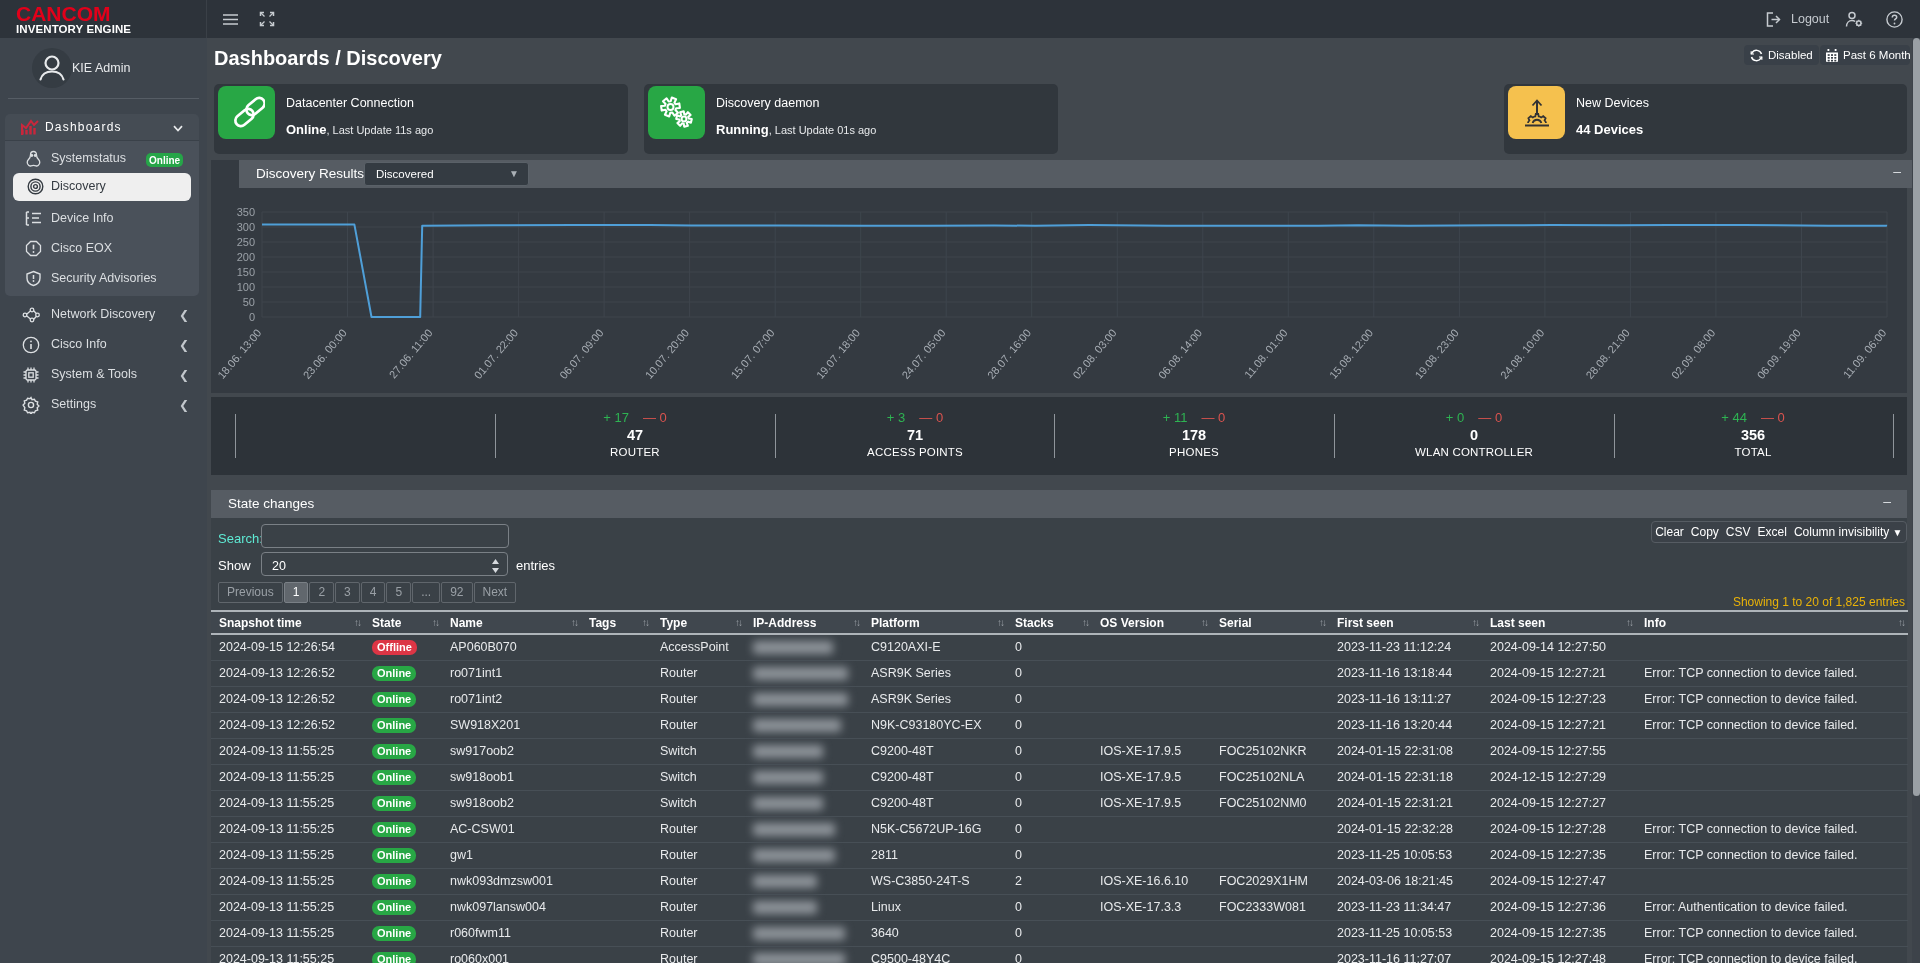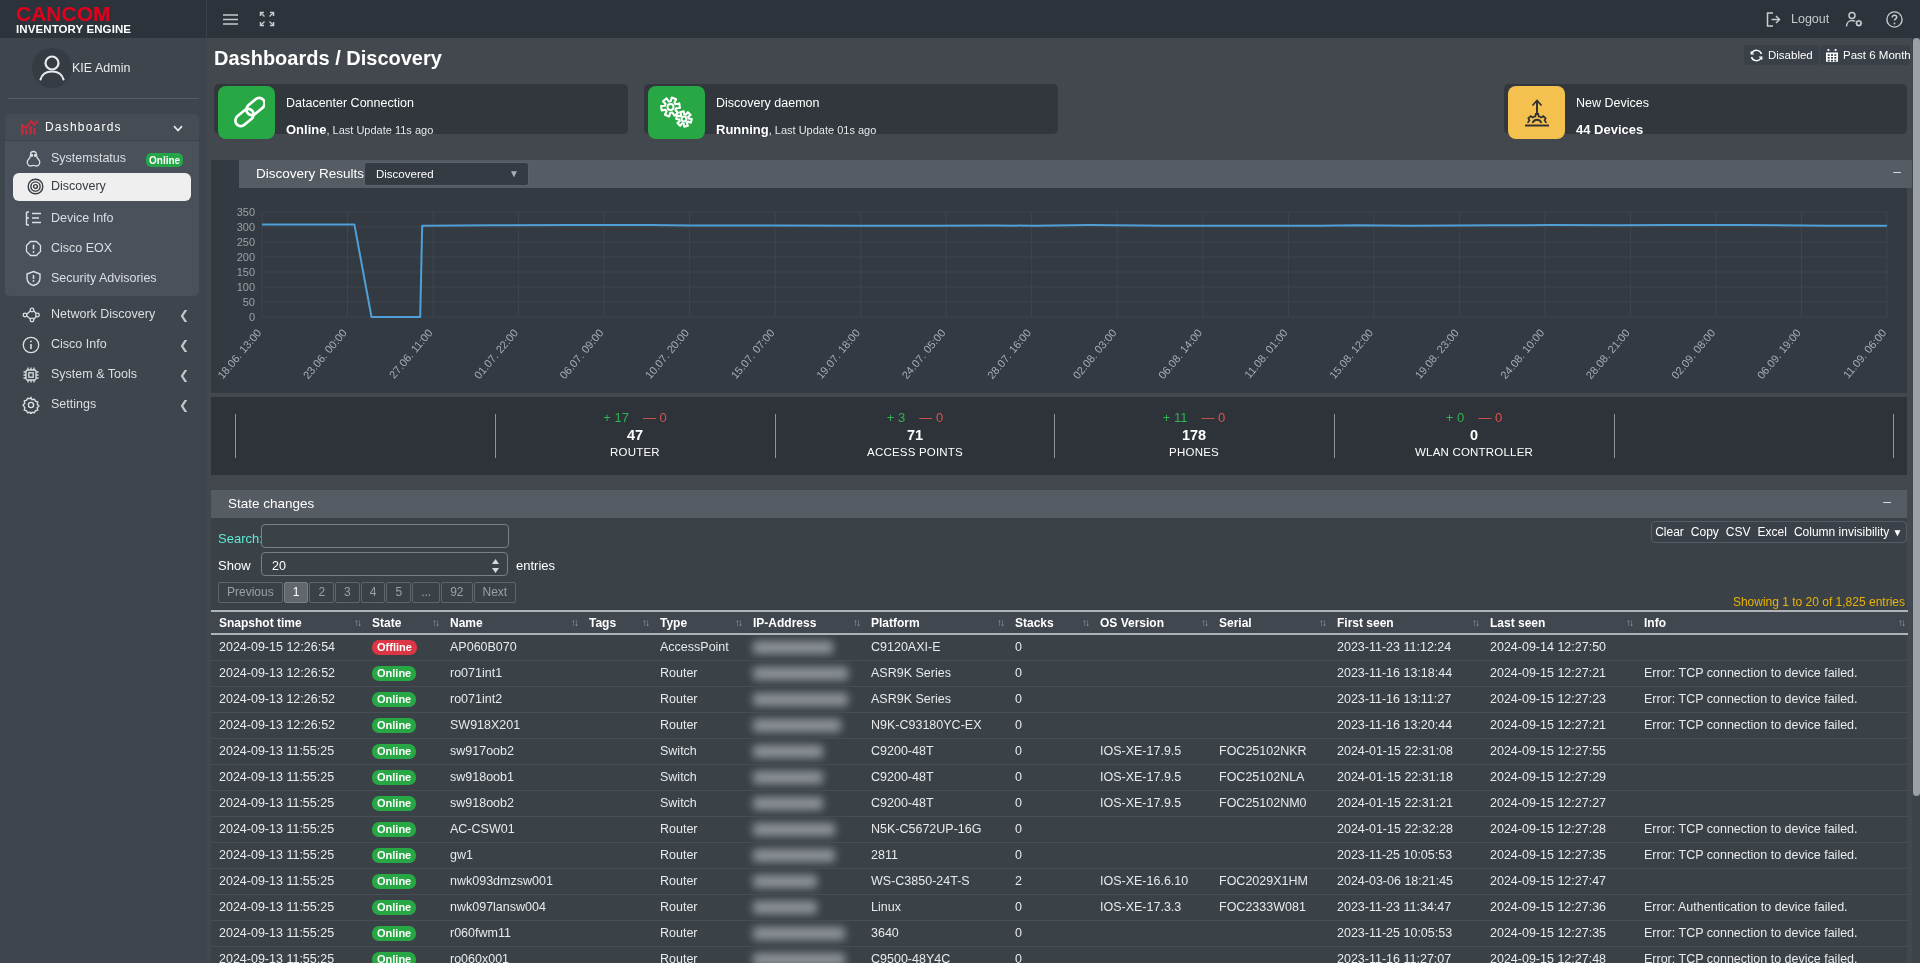--- a/index.html
+++ b/index.html
@@ -28,21 +28,21 @@
 .sub-item .icon { position:absolute; left:20px; top:6px; width:17px; height:17px; }
 #sel { position:absolute; left:8px; top:32px; width:178px; height:28px; background:#efefef; border-radius:6px; color:#343a41; }
 .badge-online { position:absolute; left:141px; top:9px; background:#26a548; color:#fff; font-size:10px; font-weight:bold; padding:1.5px 3px; border-radius:5px; }
 
 #main { position:absolute; left:208px; top:38px; width:1712px; height:925px; background:#42484e; }
 #titlebar { position:absolute; left:0; top:0; width:1712px; height:42px; }
 #titlebar h1 { position:absolute; left:6px; top:9px; font-size:20px; font-weight:bold; color:#fff; font-family:"Liberation Sans", sans-serif; }
 .topbtn { position:absolute; top:7px; height:20px; background:#394048; border-radius:4px; color:#fff; font-size:11.5px; display:flex; align-items:center; gap:5px; padding:0 6px; white-space:nowrap; }
 .topbtn svg { flex-shrink:0; }
 
-.card { position:absolute; top:46px; height:50px; background:#31373d; border-radius:5px; }
+.card { position:absolute; top:46px; height:70px; background:#31373d; border-radius:5px; }
 .card .ic { position:absolute; left:4px; top:2px; width:57px; height:53px; border-radius:8px; display:flex; align-items:center; justify-content:center; }
 .card .t1 { position:absolute; left:72px; top:12px; font-size:12.5px; color:#fff; }
 .card .t2 { position:absolute; left:72px; top:38px; font-size:11px; color:#e8eaec; }
 .card .t2 b { font-size:13px; color:#fff; }
 .green { background:#28a745; }
 .yellow { background:#f5c14e; }
 
 #dpanel { position:absolute; left:3px; top:122px; width:1696px; height:233px; background:#343a41; }
 #dpanel-h { position:absolute; left:0; top:0; width:1696px; height:28px; background:#565c63;margin-left:28px; }
 #dpanel-h .t { position:absolute; left:17px; top:6px; font-size:13.5px; color:#fff; }
@@ -384,20 +384,25 @@
 <div class="stat" style="left:853px;">
         <div class="pm"><span class="p">+ 11</span><span class="m">— 0</span></div>
         <div class="num">178</div>
         <div class="lbl">PHONES</div>
       </div>
 <div class="stat" style="left:1133px;">
         <div class="pm"><span class="p">+ 0</span><span class="m">— 0</span></div>
         <div class="num">0</div>
         <div class="lbl">WLAN CONTROLLER</div>
       </div>
+<div class="stat" style="left:1412px;">
+        <div class="pm"><span class="p">+ 44</span><span class="m">— 0</span></div>
+        <div class="num">356</div>
+        <div class="lbl">TOTAL</div>
+      </div>
 </div>
 
 <div id="spanel">
   <div id="spanel-h">
         <div class="t">State changes</div>
         <div class="winbtn" style="right:16px;">–</div>
       </div>
   <div id="search-lbl">Search:</div>
   <div id="search-box"></div>
   <div id="show-lbl">Show</div>
@@ -541,21 +546,21 @@
             <td><span class="st-badge st-on">Online</span></td>
             <td>sw918oob1</td>
             <td></td>
             <td>Switch</td>
             <td><span class="blur" style="width:70px"></span></td>
             <td>C9200-48T</td>
             <td>0</td>
             <td>IOS-XE-17.9.5</td>
             <td>FOC25102NLA</td>
             <td>2024-01-15 22:31:18</td>
-            <td>2024-09-15 12:27:29</td>
+            <td>2024-12-15 12:27:29</td>
             <td></td>
           </tr>
 <tr>
             <td>2024-09-13 11:55:25</td>
             <td><span class="st-badge st-on">Online</span></td>
             <td>sw918oob2</td>
             <td></td>
             <td>Switch</td>
             <td><span class="blur" style="width:70px"></span></td>
             <td>C9200-48T</td>

